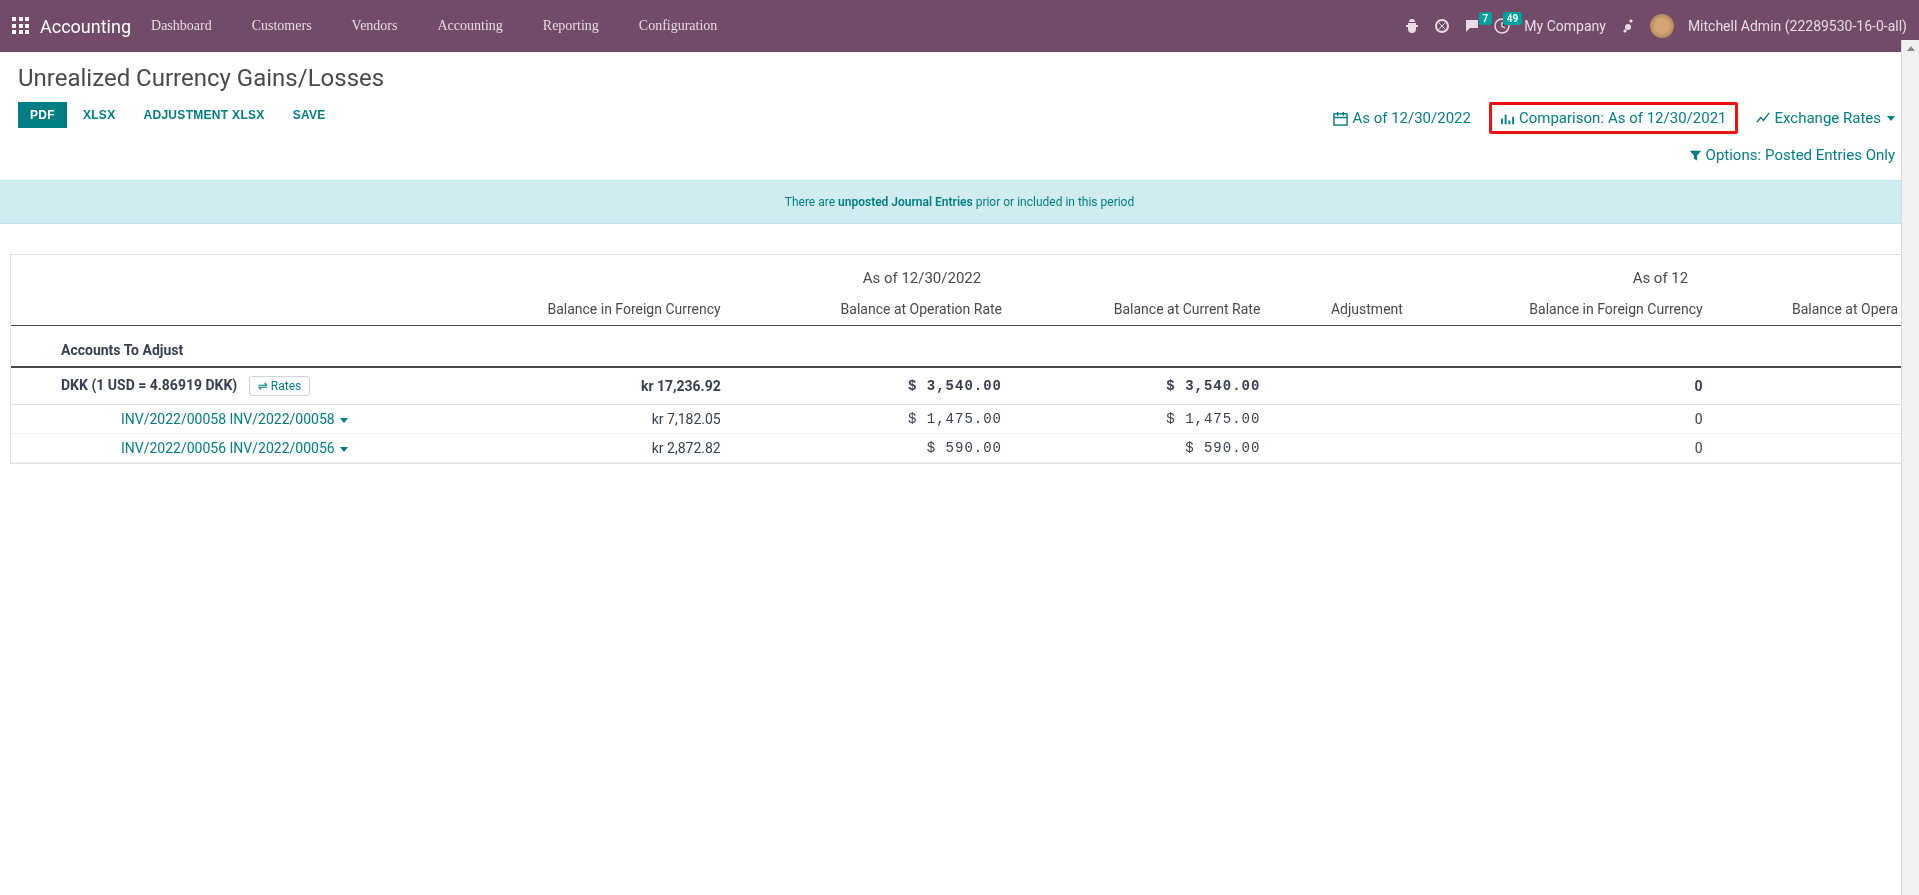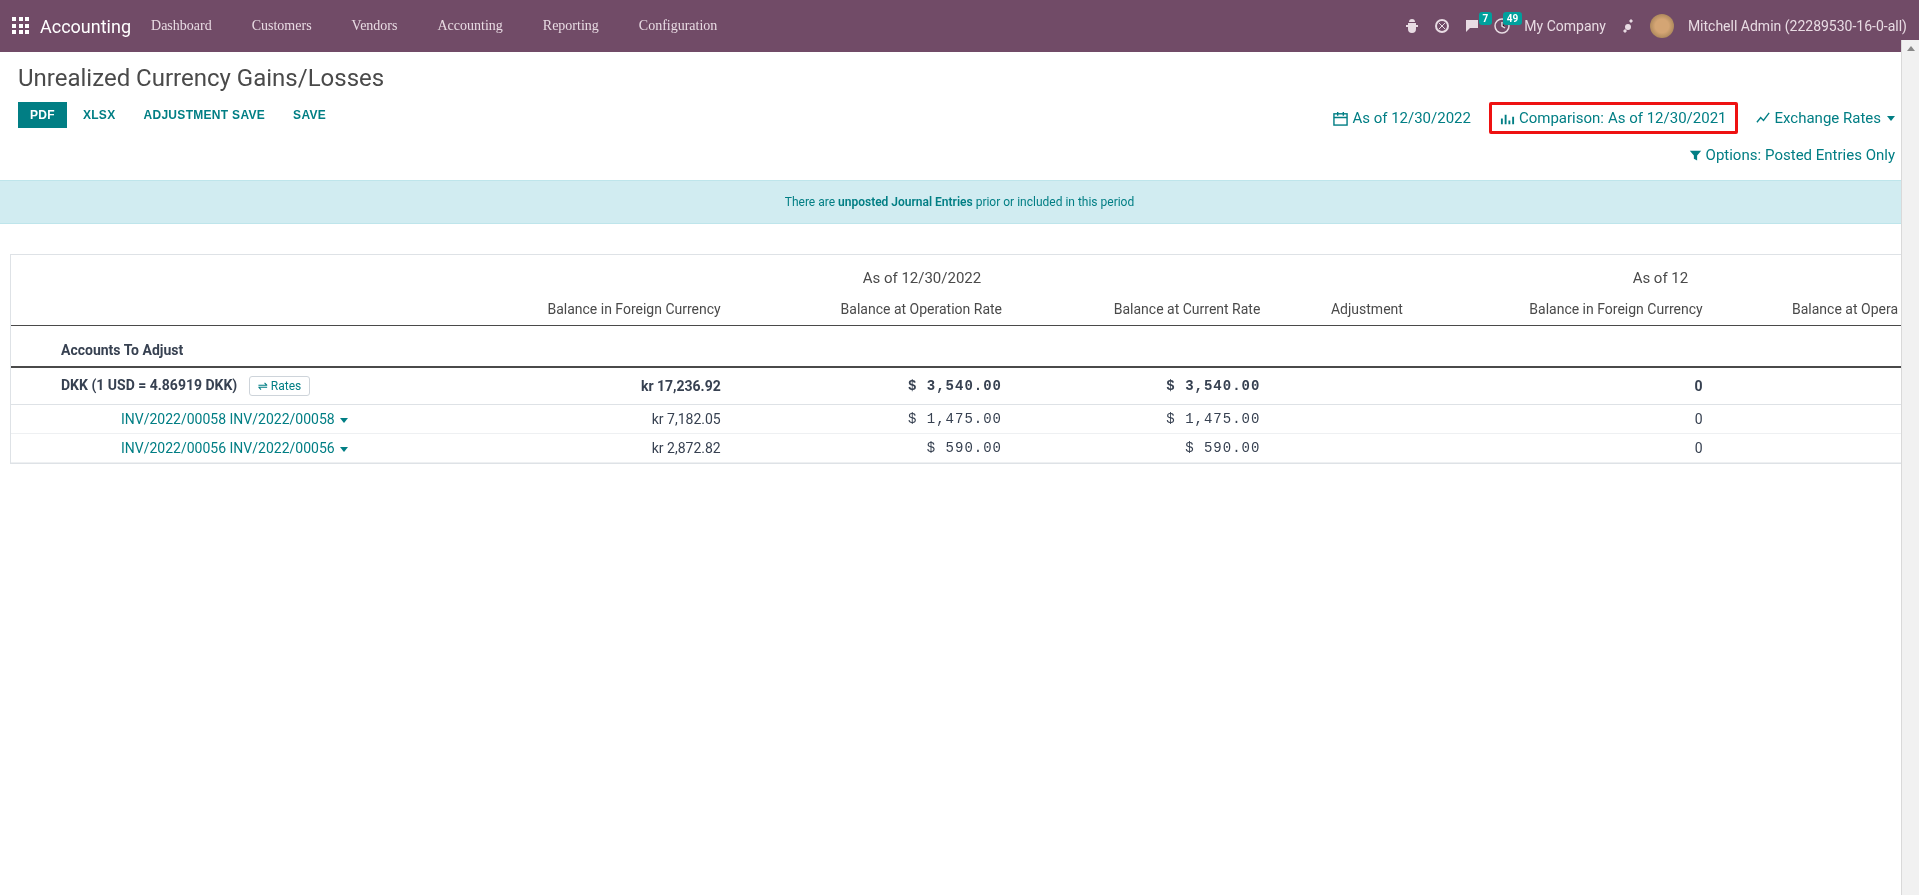--- a/index.html
+++ b/index.html
@@ -125,21 +125,21 @@
     <div class="user">Mitchell Admin (22289530-16-0-all)</div>
   </div>
 </div>
 
 <div class="page-header">
   <div class="page-title">Unrealized Currency Gains/Losses</div>
   <div class="toolbar">
     <div class="toolbar-left">
       <button class="btn primary">PDF</button>
       <button class="btn">XLSX</button>
-      <button class="btn">ADJUSTMENT SAVE</button>
+      <button class="btn">ADJUSTMENT XLSX</button>
       <button class="btn">SAVE</button>
     </div>
     <div class="toolbar-right">
       <div class="filters-row">
         <div class="filter-item">
           <span class="filter-icon">
             <svg width="15" height="15" viewBox="0 0 16 16">
                 <rect x="1" y="3" width="14" height="12" fill="none" stroke="#017e84" stroke-width="1.5"></rect>
                 <path stroke="#017e84" stroke-width="1.5" d="M1 7h14M5 1v4M11 1v4"></path>
               </svg>

